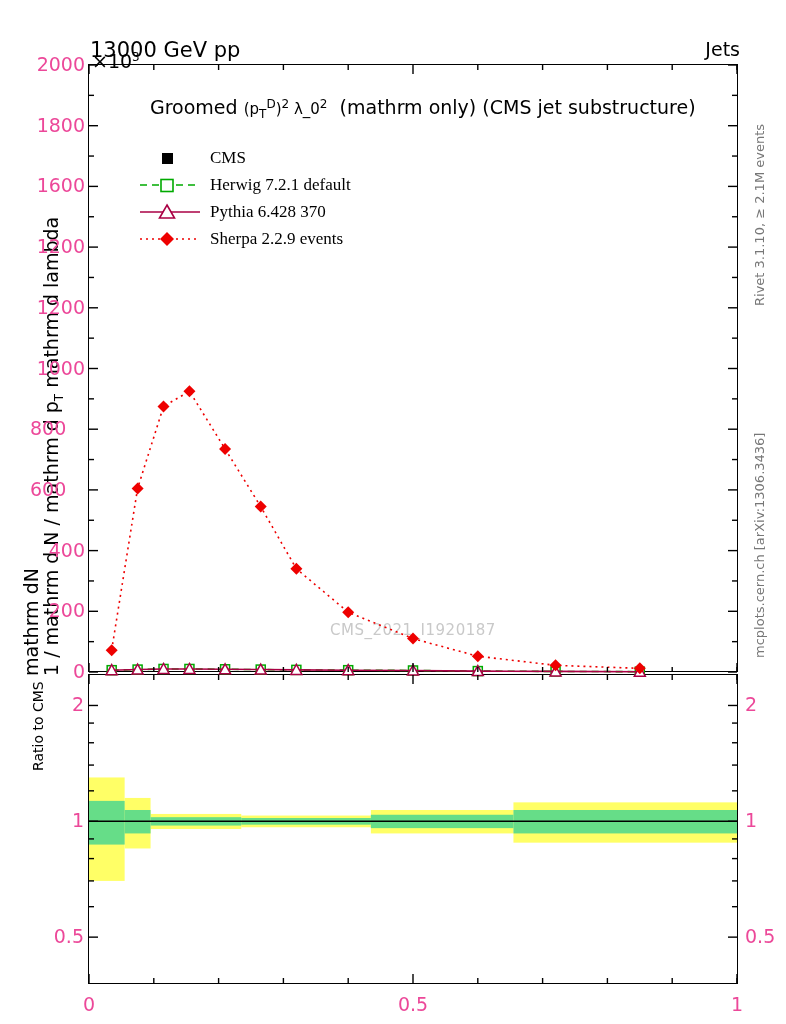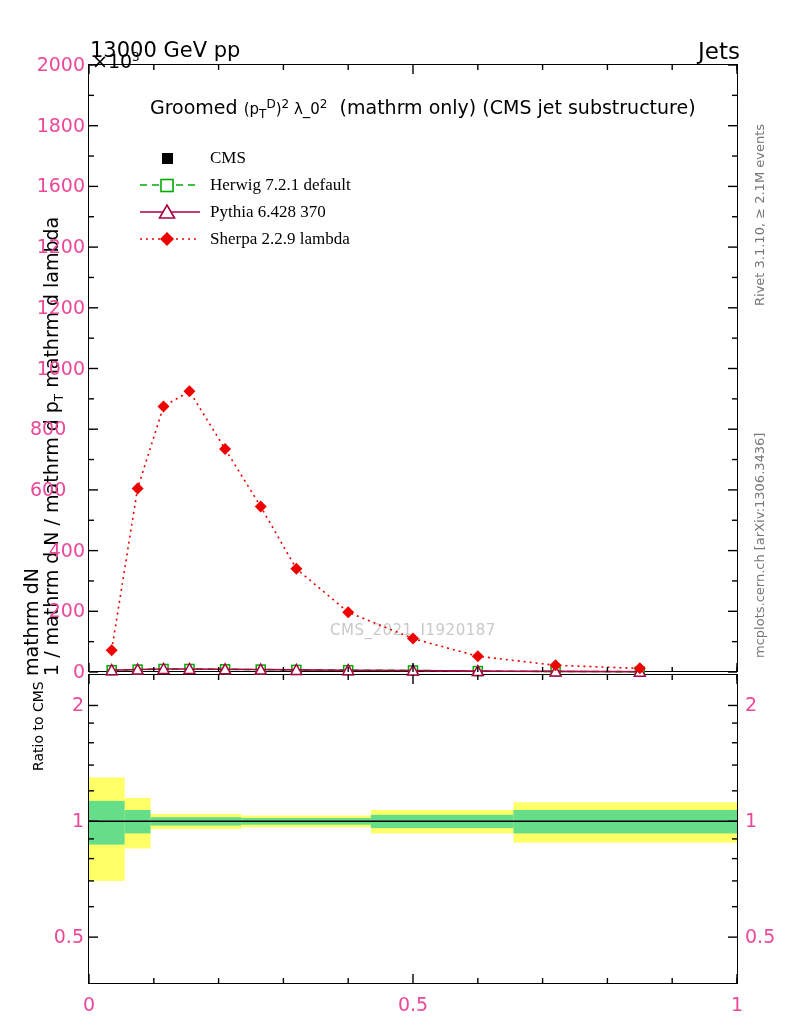--- a/index.html
+++ b/index.html
@@ -3,21 +3,21 @@
 <meta charset="utf-8">
 <style>
   html,body{margin:0;padding:0;background:#ffffff;}
   body{width:786px;height:1024px;font-family:"DejaVu Sans","Liberation Sans",sans-serif;color:#000;}
   #root{position:relative;width:786px;height:1024px;overflow:hidden;margin-top:36px;}
 
   .abs{position:absolute;}
 
   
   .hdr-left{left:90px;top:2px;font-size:21px;}
-  .hdr-right{right:46px;top:2px;font-size:23px;}
+  .hdr-right{right:46px;top:2px;font-size:19px;}
 
   
   #mainframe{left:88px;top:28px;width:650px;height:608px;border:1.6px solid #000;box-sizing:border-box;}
   #ratioframe{left:88px;top:638px;width:650px;height:310px;border:1.6px solid #000;box-sizing:border-box;}
 
   .rot{
     transform:rotate(-90deg);
     transform-origin:left top;
     white-space:nowrap;
     position:absolute;
@@ -103,21 +103,21 @@
       </span>
       <span class="legtext">Pythia 6.428 370</span>
     </div>
     <div class="legrow">
       <span class="legmark">
         <svg width="60" height="20">
           <line x1="0" y1="10" x2="60" y2="10" stroke="#ee0000" stroke-width="1.6" stroke-dasharray="2,4"></line>
           <polygon points="27,3 34,10 27,17 20,10" fill="#ee0000"></polygon>
         </svg>
       </span>
-      <span class="legtext">Sherpa 2.2.9 lambda</span>
+      <span class="legtext">Sherpa 2.2.9 events</span>
     </div>
   </div>
 
   <div class="abs" id="watermark">CMS_2021_I1920187</div>
 
 
   <div class="abs" id="ratiolabel">
     <span class="rot" style="left:0;top:0;">Ratio to CMS</span>
   </div>
 

